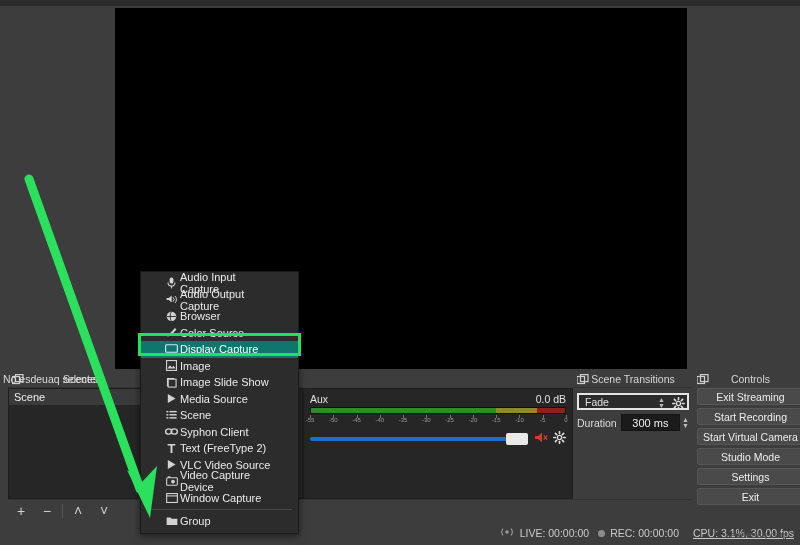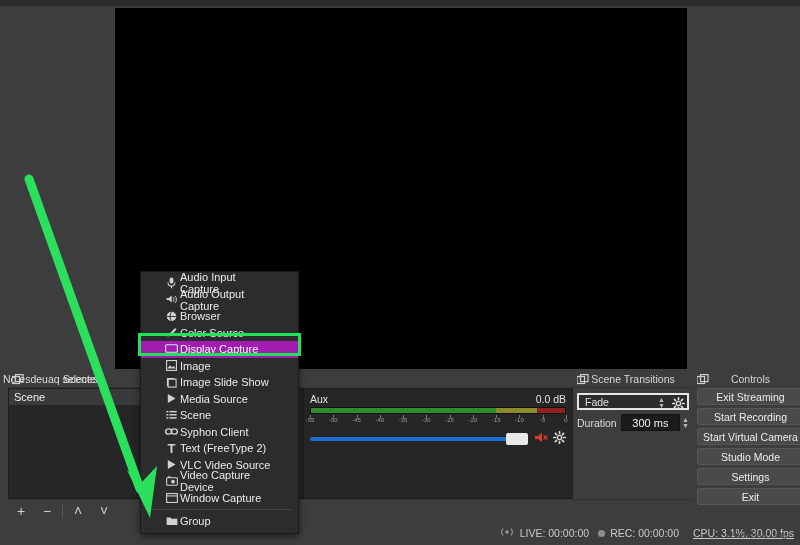--- a/index.html
+++ b/index.html
@@ -116,21 +116,21 @@
   #ctxmenu {
     position:absolute; left:140px; top:271px; width:159px;
     background:#2c2c2c; border:1px solid #1b1b1b; z-index:40;
     padding:3px 0 3px 0;
     box-shadow:0 2px 7px rgba(0,0,0,.55);
   }
   .mi { height:16.5px; display:flex; align-items:center; padding:0 22px;
         font-size:11px; color:#eaeaea; }
   .mi .ic { width:17px; display:flex; align-items:center; justify-content:center;
             color:#d2d2d2; font-size:11px; flex:0 0 17px; }
-  .mi.sel { background:#a21caf; color:#fff; }
+  .mi.sel { background:#0f766e; color:#fff; }
   .mi-sep { height:1px; background:#454545; margin:3px 6px; }
   
   #hl-box {
     position:absolute; left:138px; top:333px; width:163px; height:23px;
     border:3px solid #1fe35a; z-index:50; pointer-events:none;
   }
   
   #arrow-svg { position:absolute; left:0; top:0; width:800px; height:545px;
                z-index:60; pointer-events:none; }
 </style>

